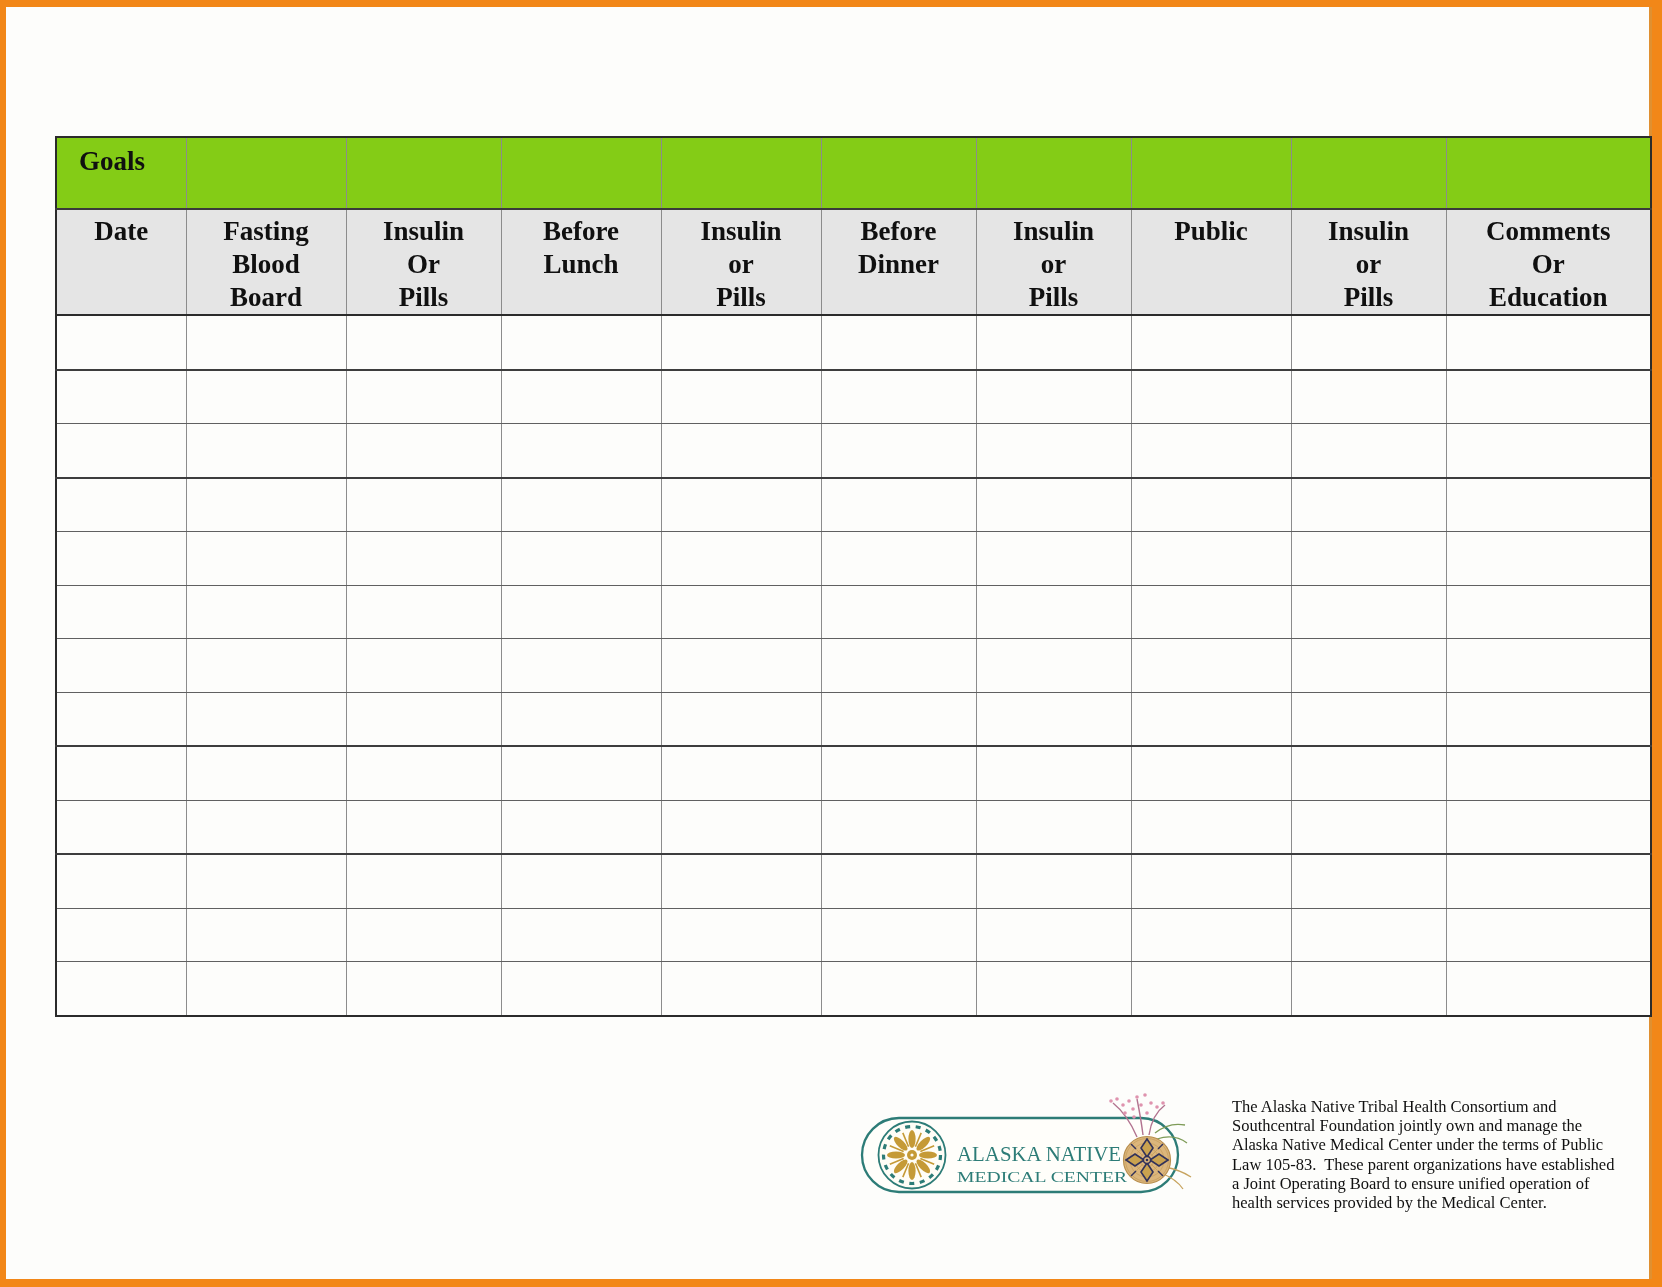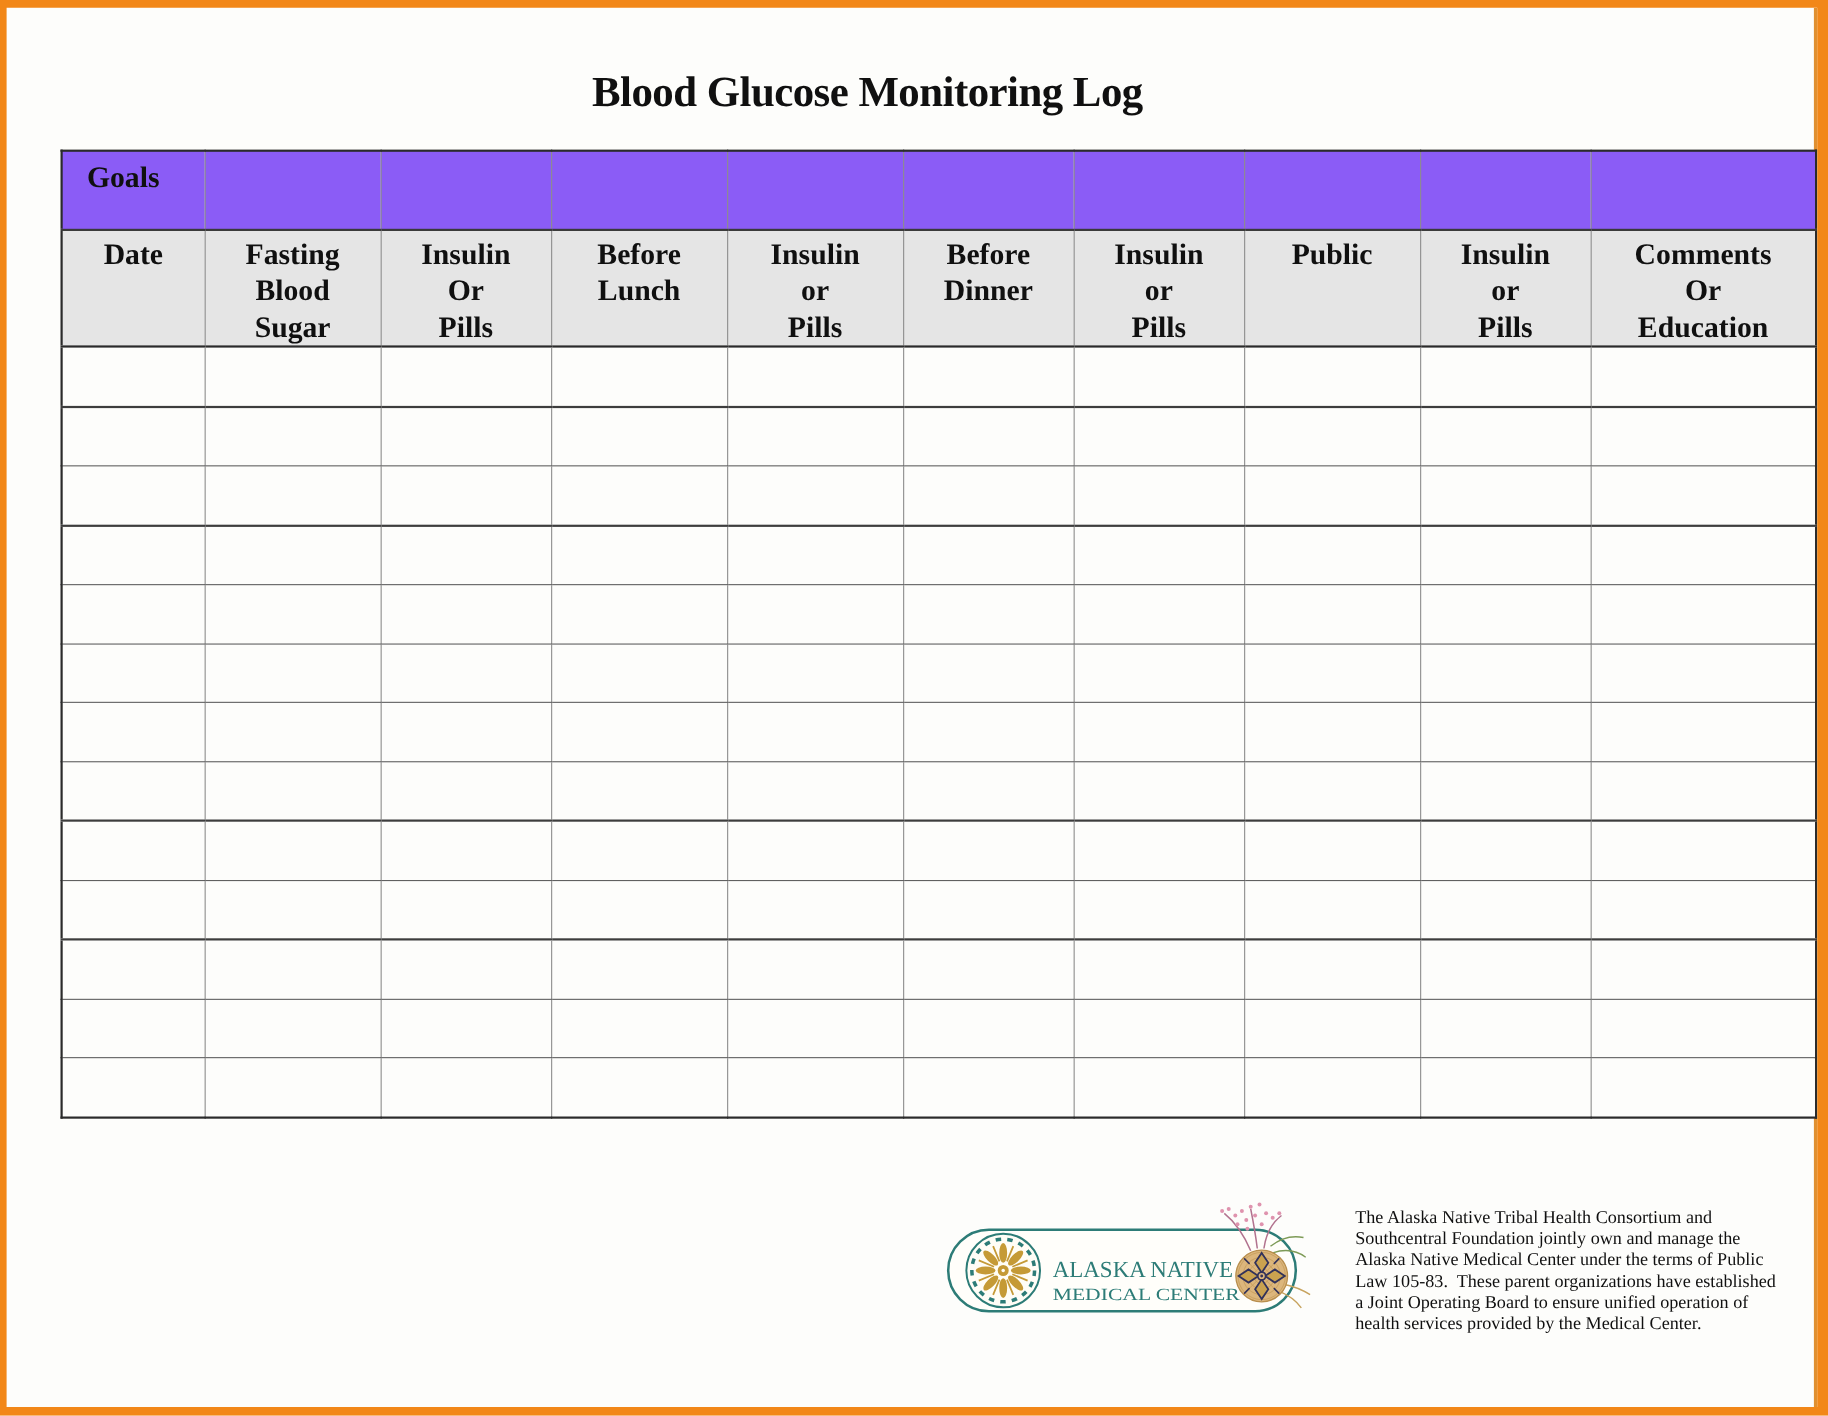--- a/index.html
+++ b/index.html
@@ -21,21 +21,21 @@
   table.log-table {
     position:absolute; left:49px; top:129px;
     border-collapse:collapse; table-layout:fixed;
     border:2.6px solid #2b2b2b;
   }
   .log-table td {
     border-left:1.5px solid #8c8c8c; border-right:1.5px solid #8c8c8c;
     border-top:1.8px solid #606060; border-bottom:1.8px solid #606060;
     padding:0;
   }
-  .goals-row td { background:#8b5cf6; height:62px; vertical-align:top;margin-left:11px; }
+  .goals-row td { background:#84cc16; height:62px; vertical-align:top;margin-left:11px; }
   .goals-cell {
     font-weight:bold; font-size:27px; text-align:left;
     padding:8px 0 0 22px !important;
   }
   .header-row td {
     background:#E5E5E5; height:92px; vertical-align:top;
     border-top:2.2px solid #3a3a3a; border-bottom:2.6px solid #2b2b2b;
   }
   .header-cell {
     font-weight:bold; font-size:27px; line-height:33px;
@@ -55,21 +55,20 @@
     font-size:16.5px; line-height:19.2px; white-space:pre;
   }
   .logo-wrap { position:absolute; left:849px; top:1078px; width:350px; height:122px;text-align:center; }
   .logo-wrap svg text { font-family:"Liberation Serif","DejaVu Serif",serif; }
 </style>
 </head>
 <body>
 
 <div class="page">
 
-  <div class="title">Blood Glucose Monitoring Log</div>
 
   <table class="log-table">
     <colgroup>
         <col style="width: 130px;">
         <col style="width: 160px;">
         <col style="width: 155px;">
         <col style="width: 160px;">
         <col style="width: 160px;">
         <col style="width: 155px;">
         <col style="width: 155px;">
@@ -87,21 +86,21 @@
           <td></td>
           <td></td>
           <td></td>
           <td></td>
           <td></td>
         </tr>
       <tr class="header-row">
           <td class="header-cell">Date</td>
           <td class="header-cell">Fasting
 Blood
-Sugar</td>
+Board</td>
           <td class="header-cell">Insulin
 Or
 Pills</td>
           <td class="header-cell">Before
 Lunch</td>
           <td class="header-cell">Insulin
 or
 Pills</td>
           <td class="header-cell">Before
 Dinner</td>

